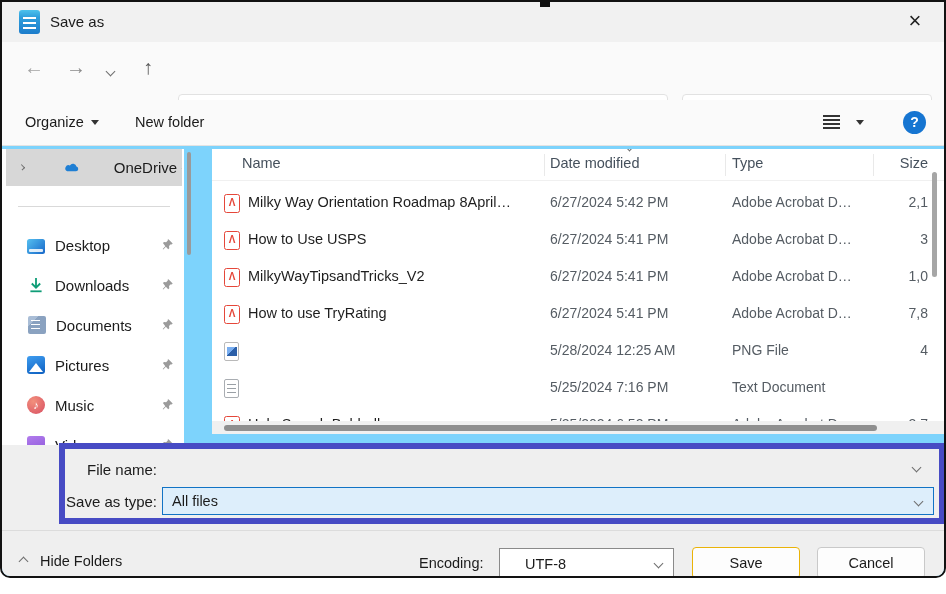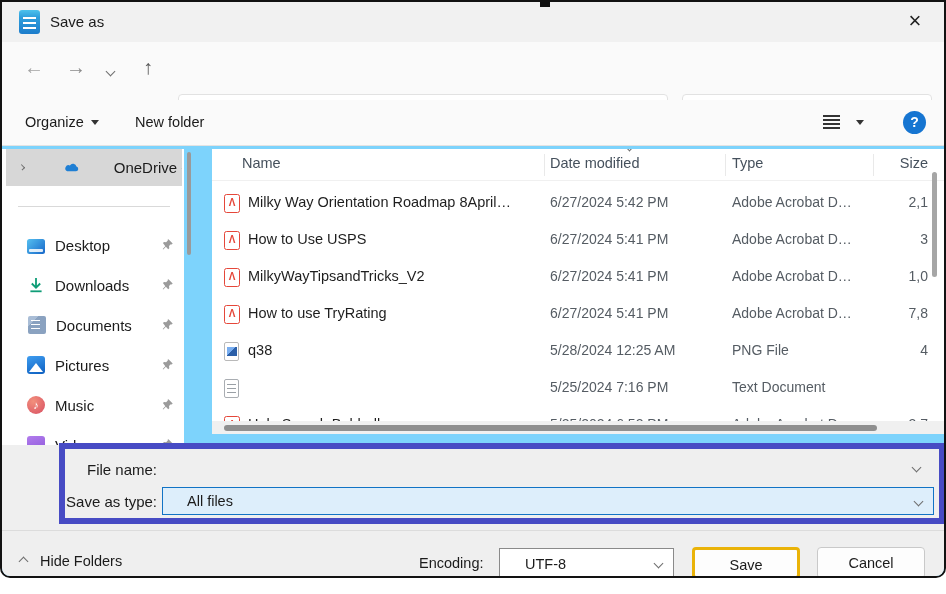--- a/index.html
+++ b/index.html
@@ -130,32 +130,32 @@
 
   .form-label { position:absolute; width:120px; text-align:right; font-size:15px; color:#1b1b1b; z-index:41; }
   .lbl-filename { left:35px; top:459px; }
   .lbl-savetype { left:35px; top:491px; }
   .filename-input { position:absolute; left:160px; top:452px; width:772px; height:28px; z-index:41;
     background:#fff; border:1px solid #8a8a8a; font-size:14.5px; color:#1b1b1b; padding:0 26px 0 9px;
     font-family:"Liberation Sans",sans-serif; outline:none; }
   .combo { position:absolute; z-index:41; display:flex; align-items:center; font-size:14.5px; color:#1b1b1b; }
   .combo .chev { position:absolute; right:11px; }
   .savetype-combo { left:160px; top:485px; width:772px; height:28px; background:#ddeefb;
-    border:1px solid #1173c5; padding-left:24px; }
+    border:1px solid #1173c5; padding-left:9px; }
   .combo-chev-fn { position:absolute; right:24px; top:462px; z-index:42; }
 
   .footer { position:absolute; left:0; top:529px; width:100%; height:63px; }
   .hide-folders { position:absolute; left:18px; top:22px; display:flex; align-items:center; gap:13px;
     font-size:14.5px; color:#1b1b1b; }
   .enc-label { position:absolute; left:417px; top:24px; font-size:14.5px; color:#1b1b1b; }
   .enc-combo { left:497px; top:17px; width:175px; height:31px; background:#fff; border:1px solid #8a8a8a;
     padding-left:25px; position:absolute; }
   .btn { position:absolute; top:16px; width:108px; height:32px; border-radius:4px; background:#fdfdfd;
     text-align:center; line-height:30px; font-size:14.5px; color:#1b1b1b; }
-  .btn-save { left:690px; border:3px solid #eab308; }
+  .btn-save { left:690px; border:1px solid #eab308; }
   .btn-cancel { left:815px; border:1px solid #c9c9c9; }
   .resize-grip { position:absolute; right:6px; bottom:5px; width:12px; height:12px;
     background:
       radial-gradient(circle 1.2px at 10px 2px,#b5b5b5 99%,transparent),
       radial-gradient(circle 1.2px at 10px 6px,#b5b5b5 99%,transparent),
       radial-gradient(circle 1.2px at 6px 6px,#b5b5b5 99%,transparent),
       radial-gradient(circle 1.2px at 10px 10px,#b5b5b5 99%,transparent),
       radial-gradient(circle 1.2px at 6px 10px,#b5b5b5 99%,transparent),
       radial-gradient(circle 1.2px at 2px 10px,#b5b5b5 99%,transparent); }
 
@@ -316,21 +316,20 @@
   <div class="frow">
     <span class="file-ic ic-pdf">Λ</span>
     <span class="c-name">How to use TryRating</span>
     <span class="c-date">6/27/2024 5:41 PM</span>
     <span class="c-type">Adobe Acrobat D…</span>
     <span class="c-size">7,8</span>
   </div>
 
   <div class="frow">
     <span class="file-ic ic-png"></span>
-    <span class="c-name">q38</span>
     <span class="c-date">5/28/2024 12:25 AM</span>
     <span class="c-type">PNG File</span>
     <span class="c-size">4</span>
   </div>
 
   <div class="frow">
     <span class="file-ic ic-txt"></span>
     <span class="c-date">5/25/2024 7:16 PM</span>
     <span class="c-type">Text Document</span>
     <span class="c-size"></span>

